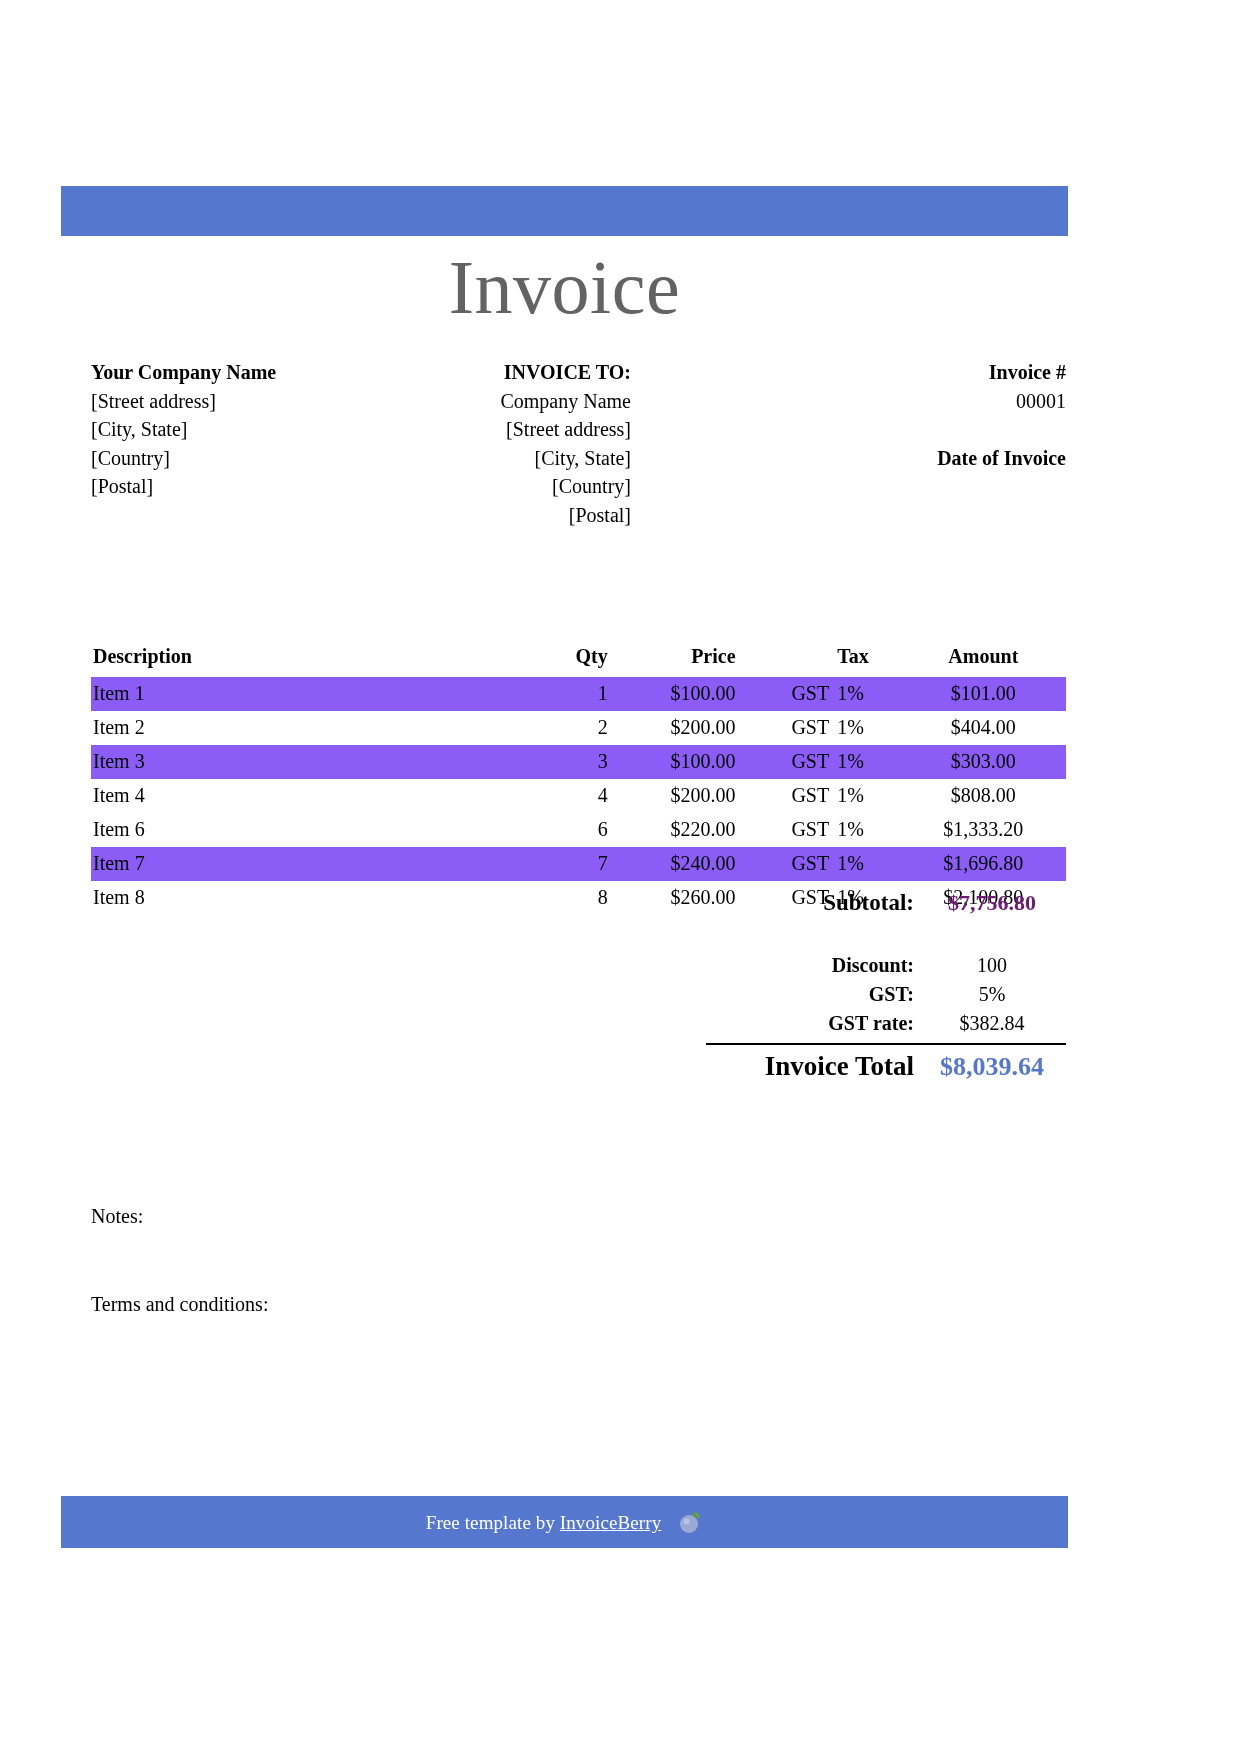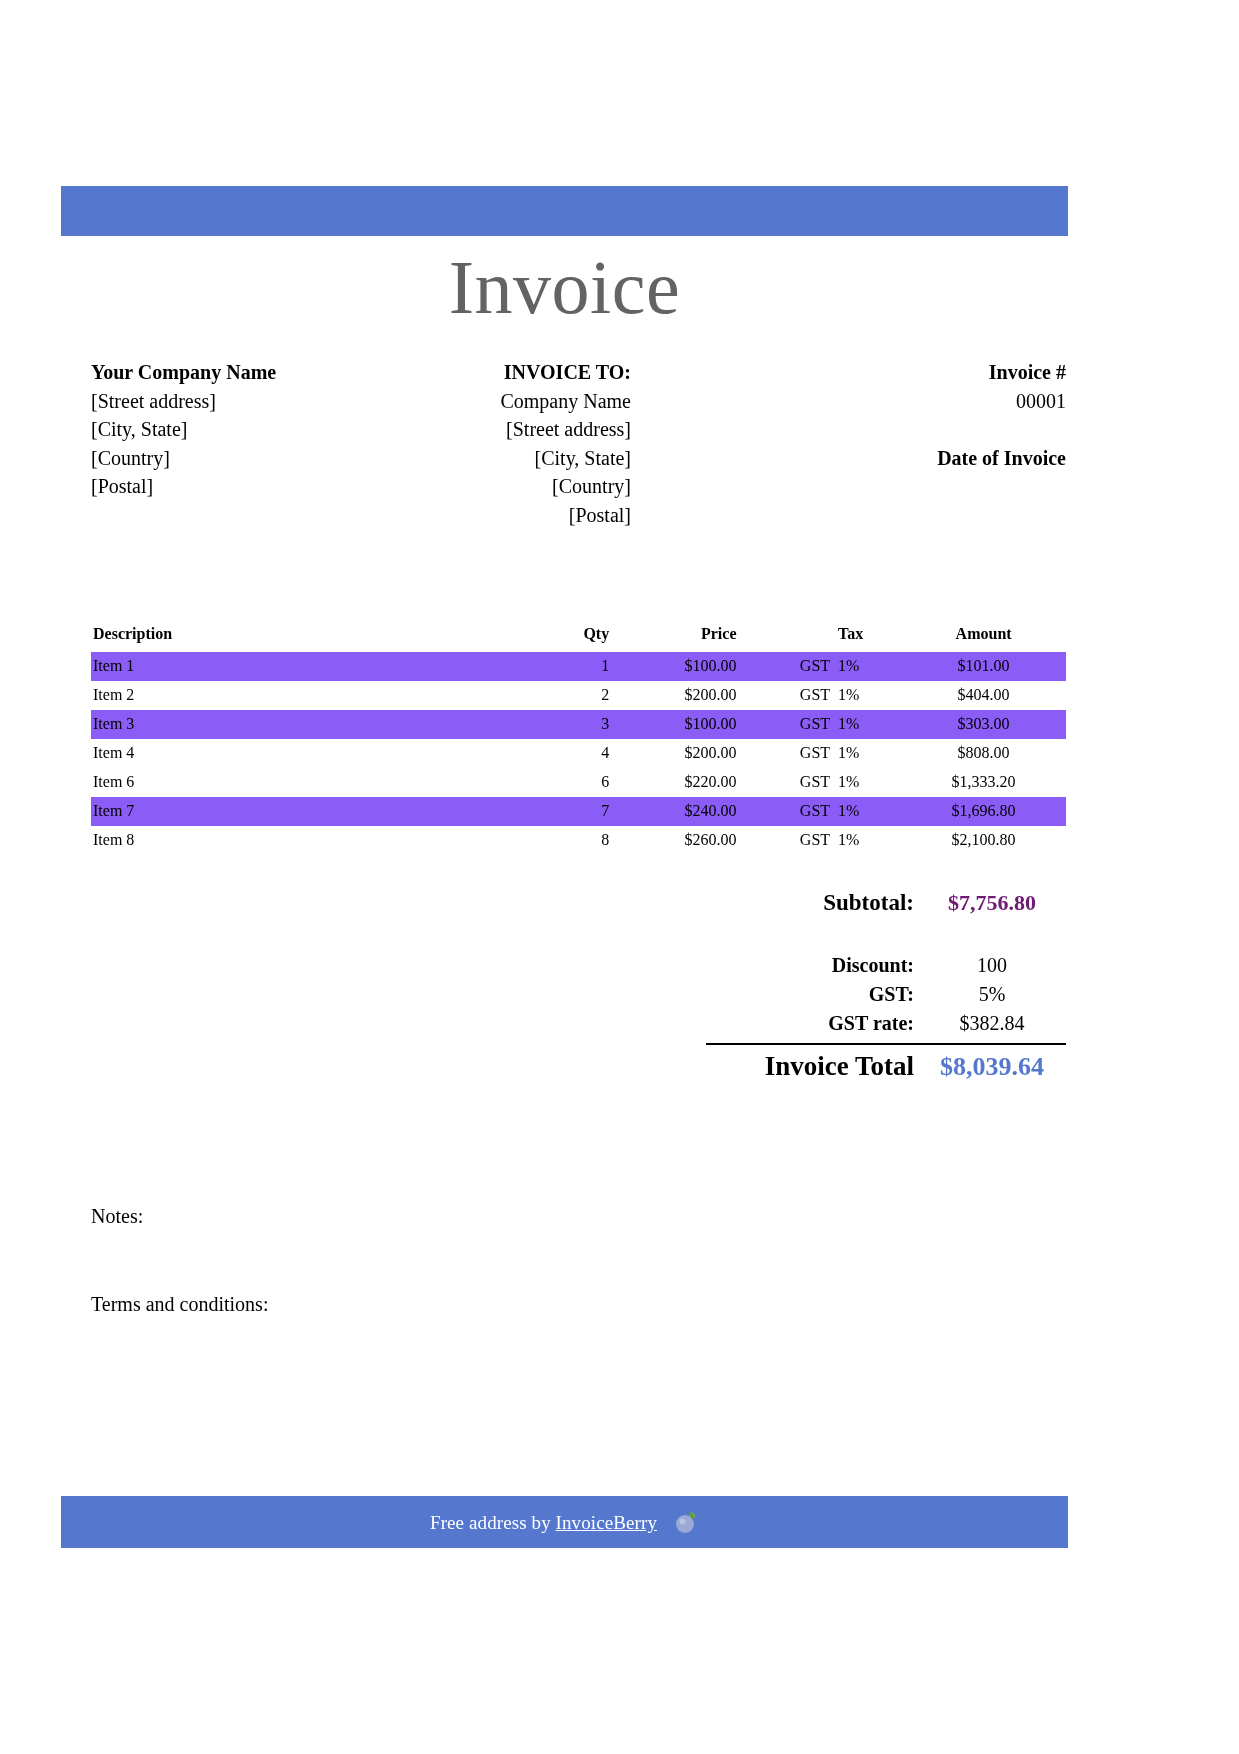--- a/index.html
+++ b/index.html
@@ -101,24 +101,24 @@
   .col-meta { left: 640px; width: 335px; text-align: right; }
 
   .addr-line { white-space: nowrap; }
   .addr-line.b { font-weight: bold; }
   .meta-gap { height: 29px; }
 
   
   .items {
     position: absolute;
     left: 63px;
-    top: 625px;
+    top: 645px;
     width: 975px;
     border-collapse: collapse;
-    font-size: 16px;
+    font-size: 20px;
   }
   .items th {
     font-weight: bold;
     padding: 0 0 9px 0;
     white-space: nowrap;
   }
   .items td {
     padding: 5px 0 6px 0;
     white-space: nowrap;
   }
@@ -321,21 +321,21 @@
       <div class="tvalue">$8,039.64</div>
     </div>
 
   </div>
 
   <div class="notes">Notes:</div>
   <div class="terms">Terms and conditions:</div>
 
   <div class="bottom-bar">
     <div class="footer-text">
-      <span>Free address by </span><a class="footer-link" href="#">InvoiceBerry</a><span class="berry-logo">
+      <span>Free template by </span><a class="footer-link" href="#">InvoiceBerry</a><span class="berry-logo">
         <svg width="26" height="26" viewBox="0 0 26 26" xmlns="http://www.w3.org/2000/svg">
           <circle cx="12" cy="15" r="9" fill="#9aa9d6"></circle>
           <circle cx="9.5" cy="12.5" r="3" fill="#b9c4e3"></circle>
           <path d="M16 3 C21 3 23 6 22 9 C18 10 15 8 16 3 Z" fill="#6aa84f"></path>
           <path d="M16 3 C18 5 19 7 20 9" stroke="#4e7a37" stroke-width="1" fill="none"></path>
         </svg>
       </span>
     </div>
   </div>
 

